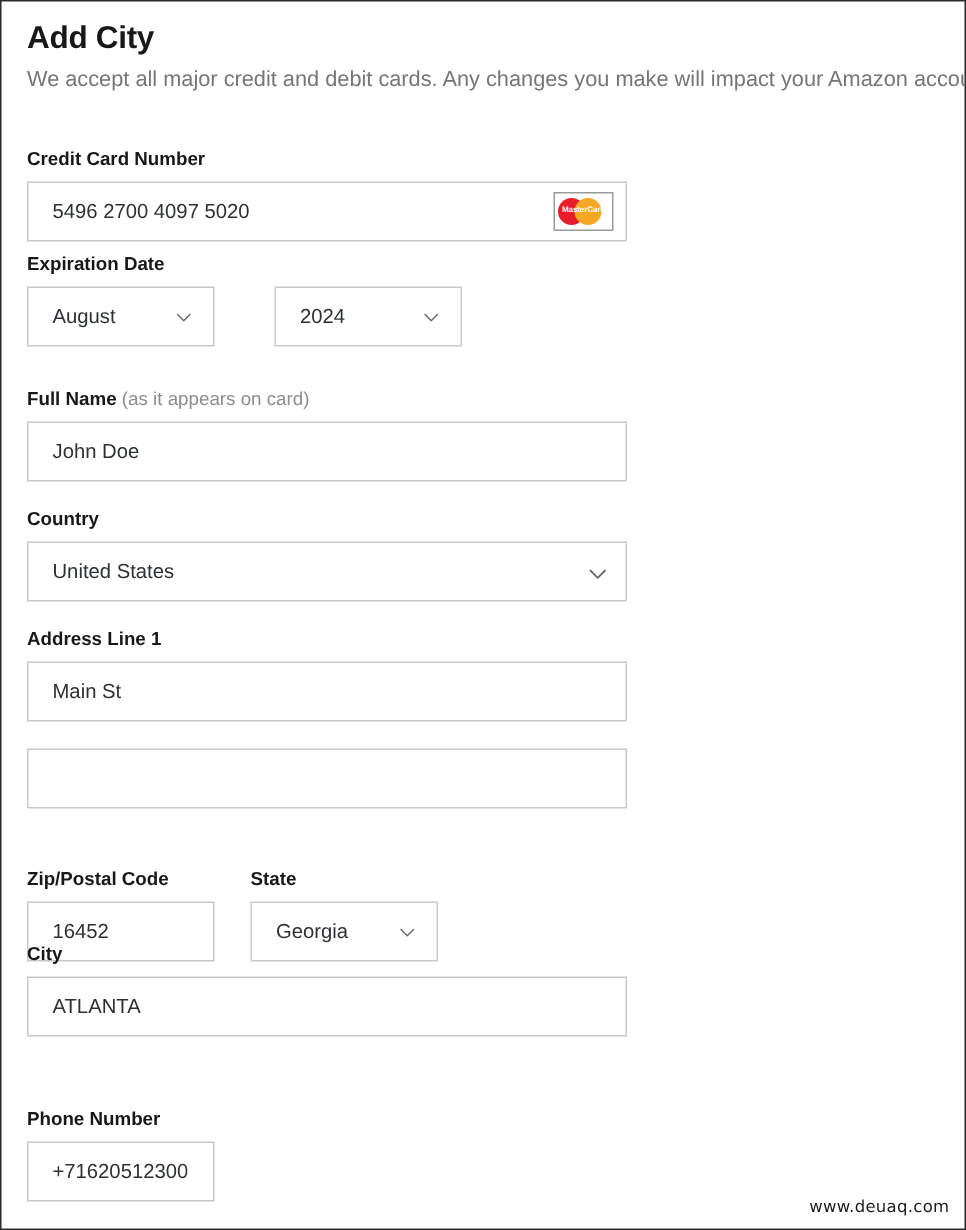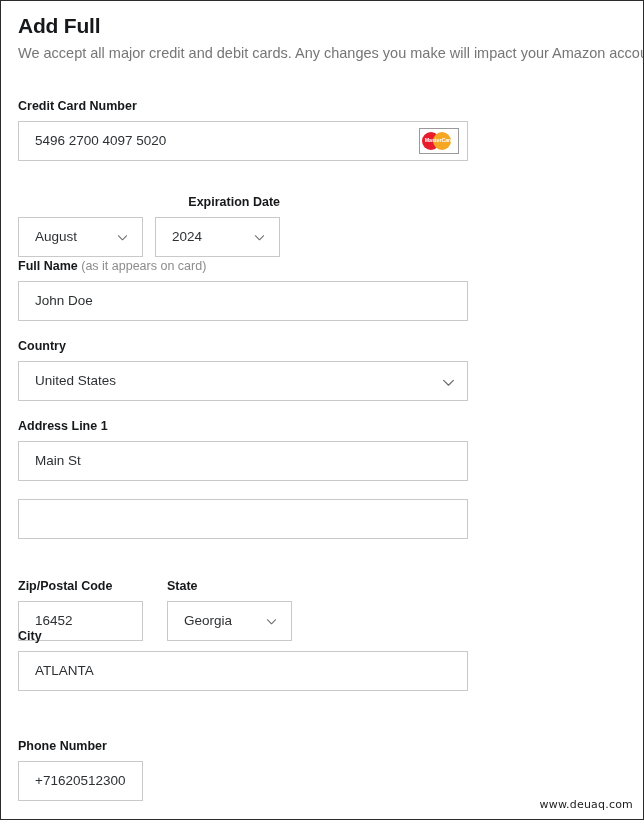--- a/index.html
+++ b/index.html
@@ -67,21 +67,21 @@
     align-items: center;
   }
   .control .value {
     font-size: 13.5px;
     color: #2e3133;
     padding-left: 16px;
     line-height: 16px;
     white-space: nowrap;
     overflow: hidden;
   }
-  .w-wide { width: 450px; }
+  .w-wide { width: 400px; }
   .w-half { width: 125px; }
   .chev {
     position: absolute;
     right: 14px;
     top: 50%;
     width: 11px;
     height: 11px;
     margin-top: -5px;
     pointer-events: none;
   }
@@ -141,41 +141,41 @@
     white-space: nowrap;
     margin-left: 32px;
   }
 </style>
 </head>
 <body>
 
 <div class="page">
 
   <div class="inner">
-    <h1 class="title">Add Full</h1>
+    <h1 class="title">Add City</h1>
     <p class="subtitle">We accept all major credit and debit cards. Any changes you make will impact your Amazon account.</p>
   </div>
 
   <div class="field" style="top:98px;">
     <div class="label">Credit Card Number</div>
     <div class="control w-wide">
       <span class="value">5496 2700 4097 5020</span>
       <span class="brand">
         <span class="marks">
           <span class="c c-left"></span>
           <span class="c c-right"></span>
           <span class="bname">MasterCard</span>
         </span>
       </span>
     </div>
   </div>
 
-  <div class="field" style="top:194px;text-align:right;">
+  <div class="field" style="top:168px;">
     <div class="label">Expiration Date</div>
-    <div style="display:flex; gap:12px;">
+    <div style="display:flex; gap:40px;">
       <div class="control w-half">
         <span class="value">August</span>
         <span class="chev">
           <svg width="11" height="11" viewBox="0 0 12 12">
               <path d="M1.5 4 L6 8.5 L10.5 4" fill="none" stroke="#6b6b6b" stroke-width="1.1" stroke-linecap="round" stroke-linejoin="round"></path>
             </svg>
         </span>
       </div>
       <div class="control w-half">
         <span class="value">2024</span>

